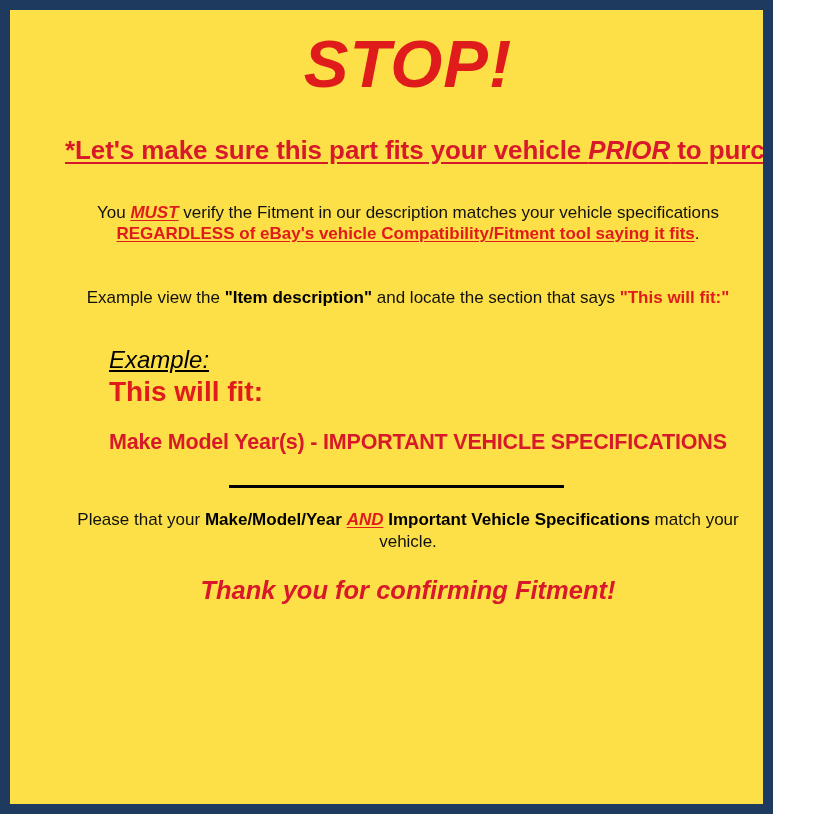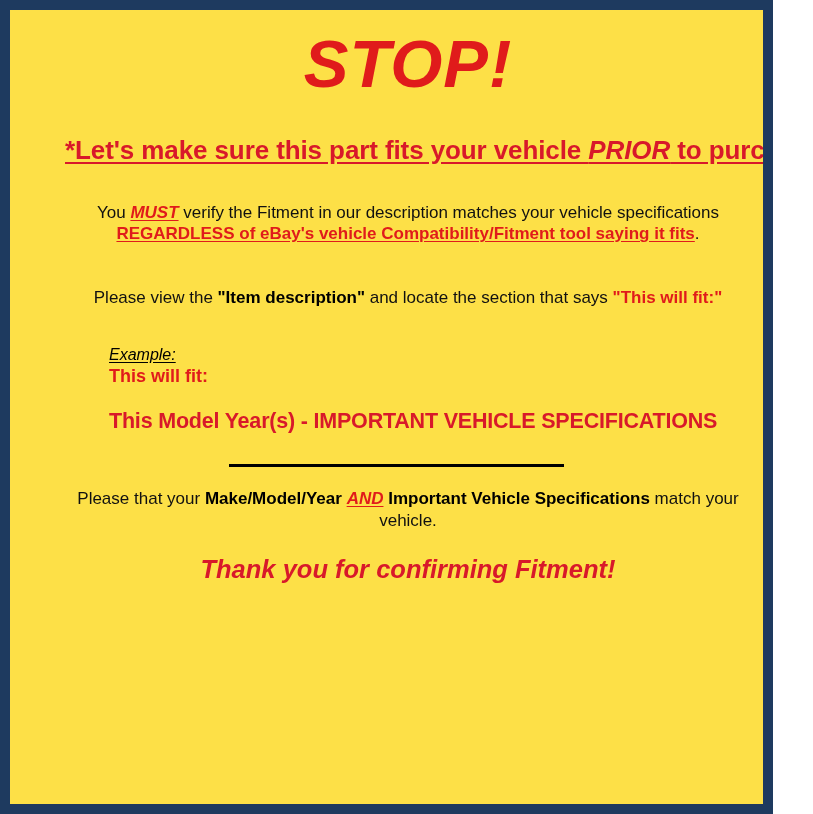--- a/index.html
+++ b/index.html
@@ -96,29 +96,29 @@
     color: #000000;
     font-weight: bold;
   }
 
   .example-block {
     margin-top: 38px;
     text-align: left;
     padding-left: 44px;
   }
   .example-label {
-    font-size: 16px;
+    font-size: 24px;
     font-style: italic;
     color: #000000;
     text-decoration: underline;
     text-underline-offset: 2px;
     display: inline-block;
   }
   .example-fit {
-    font-size: 18px;
+    font-size: 28px;
     font-weight: bold;
     color: #e01b1b;
     margin-top: 2px;
   }
   .example-spec {
     font-size: 21.5px;
     font-weight: bold;
     color: #d8192a;
     margin-top: 22px;
     letter-spacing: -0.2px;
@@ -168,29 +168,29 @@
 
     <div class="tagline">
       <span>*Let's make sure this part fits your vehicle </span><span class="ital">PRIOR</span><span> to purchasing*</span>
     </div>
 
     <div class="para para-must">
       <span>You </span><span class="em-red-biu">MUST</span><span> verify the Fitment in our description matches your vehicle specifications </span><span class="em-red-bu">REGARDLESS of eBay's vehicle Compatibility/Fitment tool saying it fits</span><span>.</span>
     </div>
 
     <div class="para para-itemdesc">
-      <span>Please view the </span><span class="em-black-b">"Item description"</span><span> and locate the section that says </span><span class="em-red-b">"This will fit:"</span>
+      <span>Example view the </span><span class="em-black-b">"Item description"</span><span> and locate the section that says </span><span class="em-red-b">"This will fit:"</span>
     </div>
 
     <div class="example-block">
       <div>
         <span class="example-label">Example:</span>
       </div>
       <div class="example-fit">This will fit:</div>
-      <div class="example-spec">This Model Year(s) - IMPORTANT VEHICLE SPECIFICATIONS</div>
+      <div class="example-spec">Make Model Year(s) - IMPORTANT VEHICLE SPECIFICATIONS</div>
     </div>
 
     <div class="divider-wrap">
       <span class="divider-line"></span>
     </div>
 
     <div class="para para-confirm">
       <span>Please that your </span><span class="em-black-b">Make/Model/Year</span><span> </span><span class="em-red-biu">AND</span><span> </span><span class="em-black-b">Important Vehicle Specifications</span><span> match your vehicle.</span>
     </div>
 

